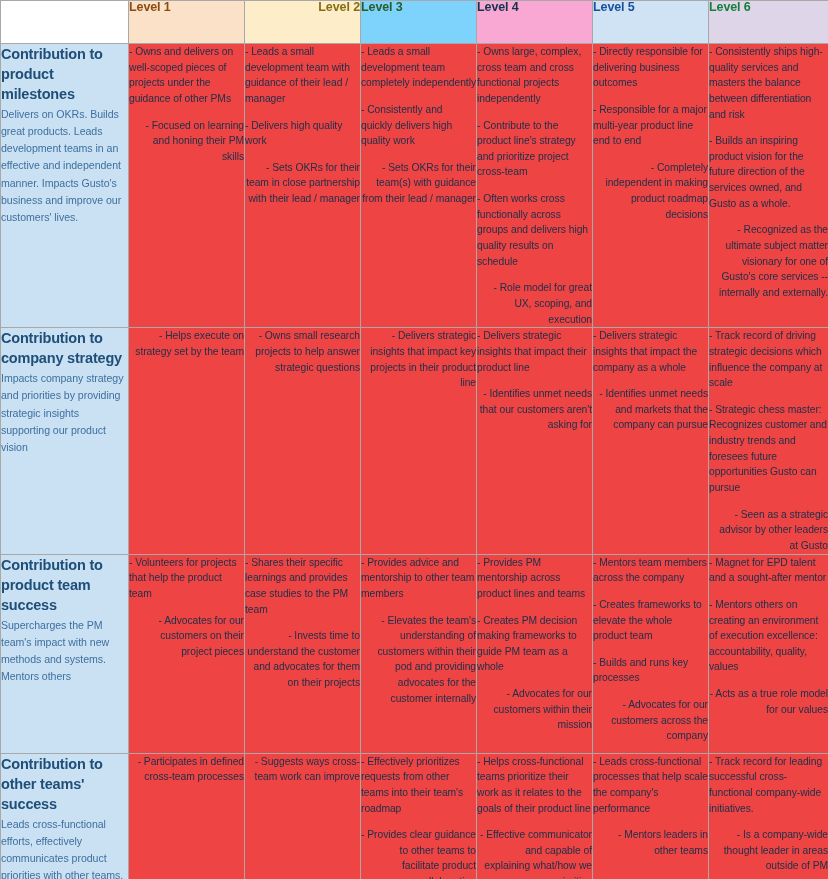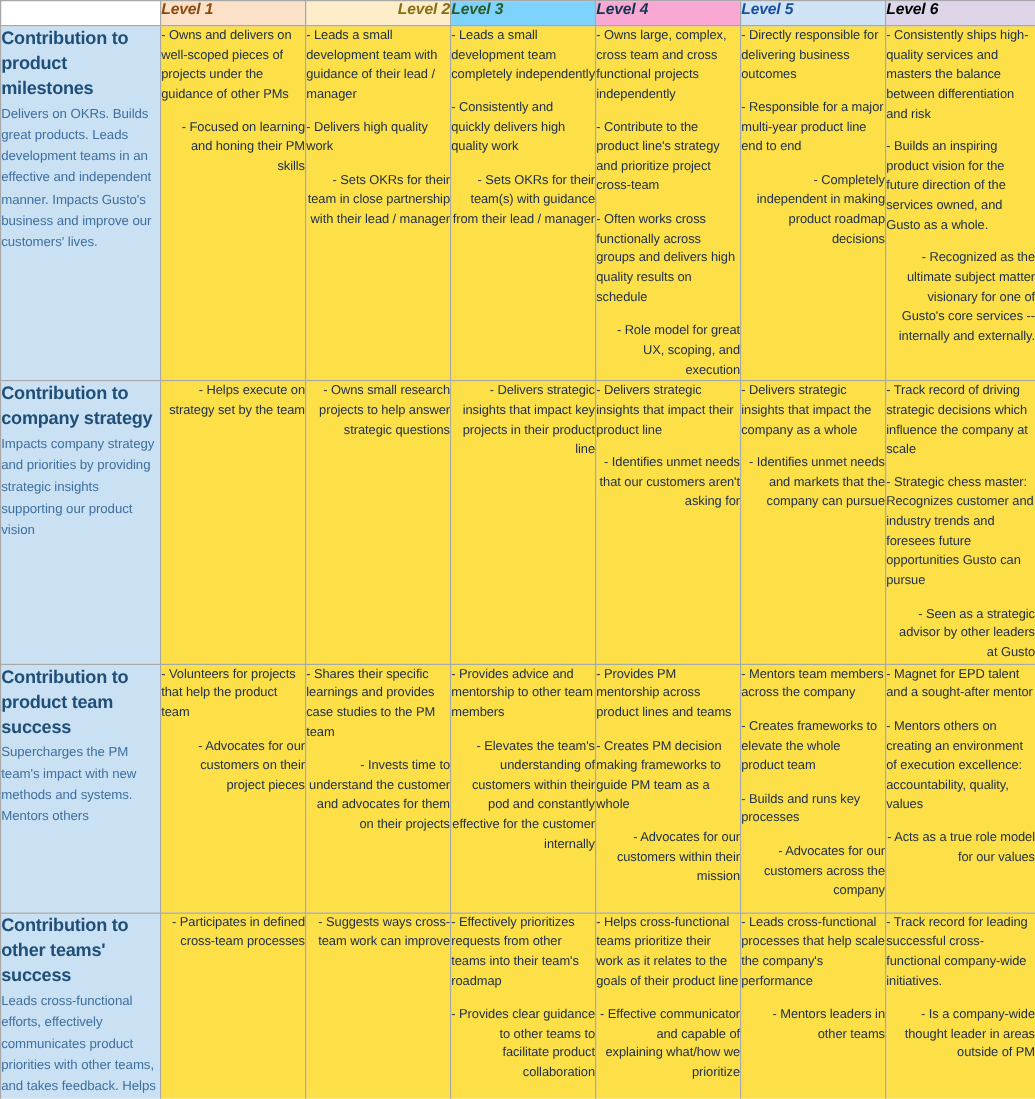--- a/index.html
+++ b/index.html
@@ -26,21 +26,21 @@
     padding: 0;
     margin: 0;
   }
 
   
   col.c-dim   { width: 128px; }
   col.c-lvl   { width: 116px; }
   col.c-lvl6  { width: 120px; }
 
   
-  tr.header-row { height: 20px; font-style: italic; }
+  tr.header-row { height: 43px; }
 
   th.corner-cell {
     background: #ffffff;
     border-top: 1px solid #ffffff;
     border-left: 1px solid #ffffff;
     border-bottom: 1px solid #ffffff;
     border-right: 1px solid #ffffff;
   }
 
   th.level-head {
@@ -77,21 +77,21 @@
   .dim-desc {
     display: block;
     color: #3f6fa0;
     font-size: 10.6px;
     line-height: 1.62;
     letter-spacing: -0.05px;
   }
 
   
   td.content-cell {
-    background: #fde047;
+    background: #ef4444;
     padding: 6px 5px 6px 6px;
   }
   .bullets {
     margin: 0;
     padding: 0;
     list-style: none;
   }
   .bullets li {
     color: #20304a;
     font-size: 10.3px;
@@ -121,21 +121,21 @@
       <col class="c-lvl6">
   </colgroup>
   <thead>
     <tr class="header-row">
       <th class="corner-cell"></th>
       <th class="level-head lvl1" style="background: rgb(251, 225, 200); color: rgb(138, 75, 16);">Level 1</th>
       <th class="level-head lvl2" style="background: rgb(253, 238, 201); color: rgb(138, 109, 18); text-align: right;">Level 2</th>
       <th class="level-head lvl3" style="background: #7dd3fc; color: rgb(43, 91, 43);">Level 3</th>
       <th class="level-head lvl4" style="background: #f9a8d4; color: rgb(18, 53, 79); margin-top: 22px;">Level 4</th>
       <th class="level-head lvl5" style="background: rgb(208, 227, 244); color: rgb(26, 79, 160);">Level 5</th>
-      <th class="level-head lvl6" style="background: rgb(222, 213, 233); color: #000000;">Level 6</th>
+      <th class="level-head lvl6" style="background: rgb(222, 213, 233); color: #15803d;">Level 6</th>
     </tr>
   </thead>
   <tbody>
 
     <tr class="r0">
       <td class="dim-cell">
         <span class="dim-title">Contribution to product milestones</span>
         <span class="dim-desc">Delivers on OKRs. Builds great products. Leads development teams in an effective and independent manner. Impacts Gusto's business and improve our customers' lives.</span>
       </td>
       <td class="content-cell">
@@ -236,21 +236,21 @@
         </td>
       <td class="content-cell">
           <ul class="bullets">
             <li>- Shares their specific learnings and provides case studies to the PM team</li>
             <li>- Invests time to understand the customer and advocates for them on their projects</li>
           </ul>
         </td>
       <td class="content-cell">
           <ul class="bullets">
             <li>- Provides advice and mentorship to other team members</li>
-            <li>- Elevates the team's understanding of customers within their pod and constantly effective for the customer internally</li>
+            <li>- Elevates the team's understanding of customers within their pod and providing advocates for the customer internally</li>
           </ul>
         </td>
       <td class="content-cell">
           <ul class="bullets">
             <li>- Provides PM mentorship across product lines and teams</li>
             <li>- Creates PM decision making frameworks to guide PM team as a whole</li>
             <li>- Advocates for our customers within their mission</li>
           </ul>
         </td>
       <td class="content-cell">

